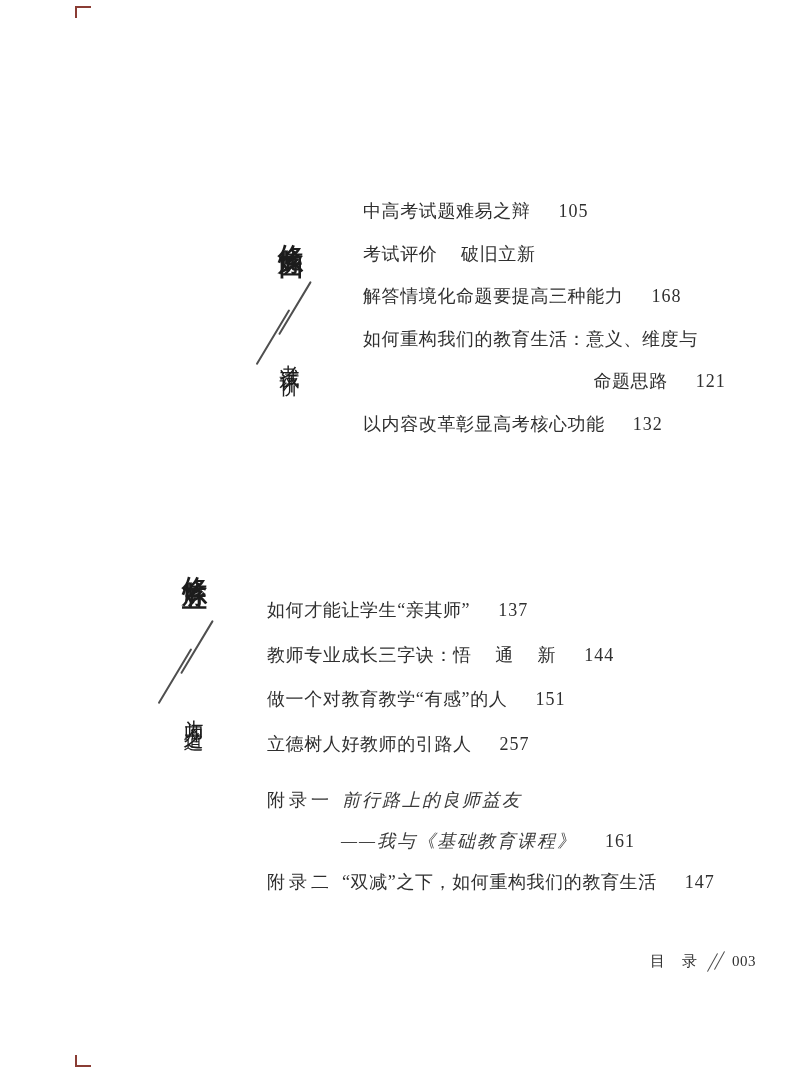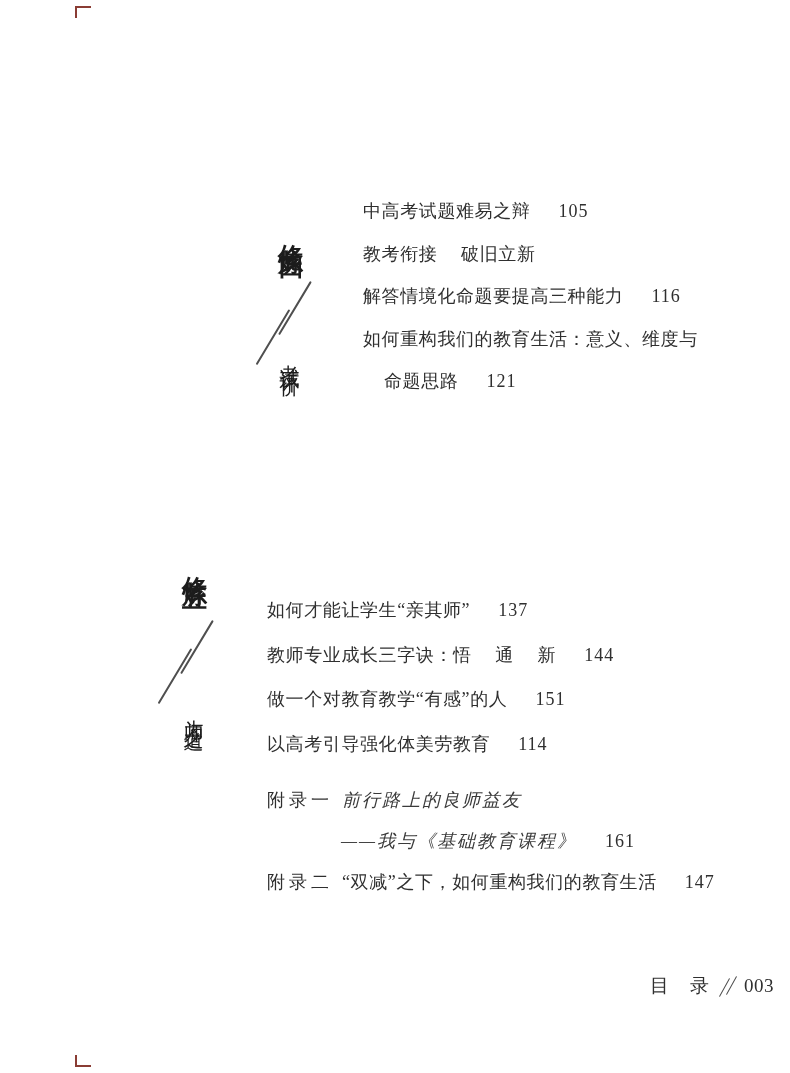--- a/index.html
+++ b/index.html
@@ -54,31 +54,31 @@
   
   .entries{position:absolute;white-space:nowrap;}
   #sec4-entries{left:315px;top:190px;}
   #sec4-entries .row{line-height:42.6px;}
   #sec5-entries{left:219px;top:588px;}
   #sec5-entries .row{line-height:44.5px;}
   #appendix{left:219px;top:780px;}
   #appendix .row{line-height:41px;}
   .row{font-size:18px;letter-spacing:0.6px;}
   .row .p{margin-left:28px;letter-spacing:1px;}
-  .row.indent1{padding-left:21px;}
+  .row.indent1{padding-left:21px;text-align:right;}
   .row.indent2{padding-left:74px;}
   .kai{font-style:italic;letter-spacing:2px;color:var(--kai_ink);}
   .row .p{font-style:normal;}
   .app-label{letter-spacing:4px;margin-right:9px;}
 
   
   .footer{
-    position:absolute;left:602px;top:973px;
+    position:absolute;left:602px;top:948px;
     display:flex;align-items:center;
-    font-size:19px;color:var(--ink);
+    font-size:15px;color:var(--ink);
   }
   .footer .f-label{letter-spacing:1px;}
   .footer-slash{position:relative;width:24px;height:26px;margin:0 2px 0 8px;}
   .footer-slash .slash{width:1.2px;height:21px;transform:rotate(29deg);}
   .footer-slash .slash.fa{left:13px;top:2px;}
   .footer-slash .slash.fb{left:6px;top:4px;}
   .footer .f-num{letter-spacing:0.5px;}
 </style>
 </head>
 <body>
@@ -95,30 +95,33 @@
     <div class="slash a"></div>
     <div class="slash b"></div>
   </div>
   <div class="vlabel sub" id="sec4-sub">考试评价</div>
 
   <div class="entries" id="sec4-entries">
     <div class="row">
       <span class="t">中高考试题难易之辩</span><span class="p">105</span>
     </div>
     <div class="row">
-      <span class="t">教考衔接　 破旧立新</span><span class="p"></span>
+      <span class="t">考试评价　 破旧立新</span><span class="p"></span>
     </div>
     <div class="row">
-      <span class="t">解答情境化命题要提高三种能力</span><span class="p">116</span>
+      <span class="t">解答情境化命题要提高三种能力</span><span class="p">168</span>
     </div>
     <div class="row">
       <span class="t">如何重构我们的教育生活：意义、维度与</span><span class="p"></span>
     </div>
     <div class="row indent1">
       <span class="t">命题思路</span><span class="p">121</span>
+    </div>
+    <div class="row">
+      <span class="t">以内容改革彰显高考核心功能</span><span class="p">132</span>
     </div>
   </div>
 
   <div class="vlabel bold" id="sec5-bold">修炼五</div>
   <div class="slashes" id="sec5-slashes">
     <div class="slash a"></div>
     <div class="slash b"></div>
   </div>
   <div class="vlabel sub" id="sec5-sub">为师之道</div>
 
@@ -126,21 +129,21 @@
     <div class="row">
       <span class="t">如何才能让学生“亲其师”</span><span class="p">137</span>
     </div>
     <div class="row">
       <span class="t">教师专业成长三字诀：悟　 通　 新</span><span class="p">144</span>
     </div>
     <div class="row">
       <span class="t">做一个对教育教学“有感”的人</span><span class="p">151</span>
     </div>
     <div class="row">
-      <span class="t">以高考引导强化体美劳教育</span><span class="p">114</span>
+      <span class="t">立德树人好教师的引路人</span><span class="p">257</span>
     </div>
   </div>
 
   <div class="entries" id="appendix">
     <div class="row">
       <span class="app-label">附录一</span><span class="t kai">前行路上的良师益友</span><span class="p"></span>
     </div>
     <div class="row indent2">
       <span class="t kai">——我与《基础教育课程》</span><span class="p">161</span>
     </div>

